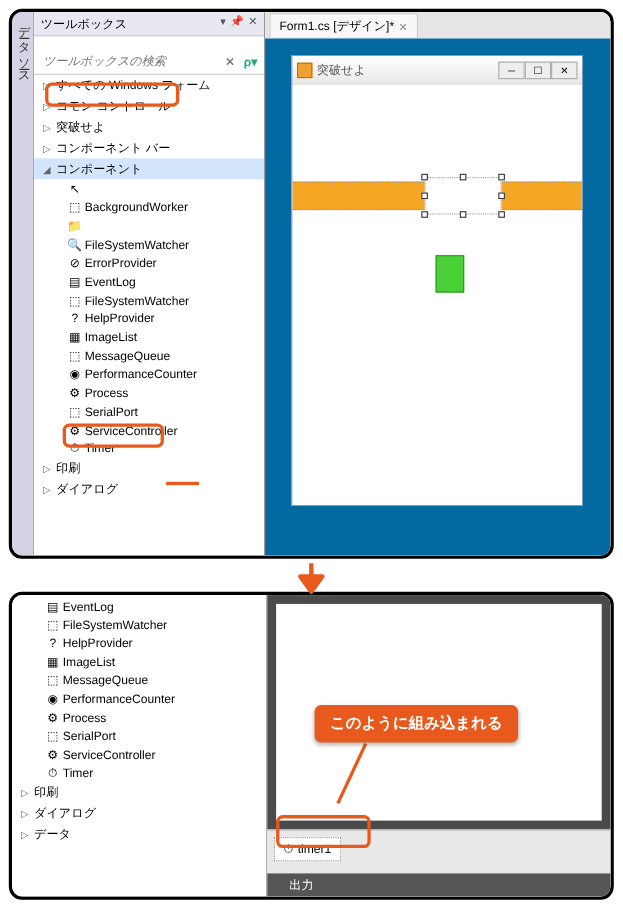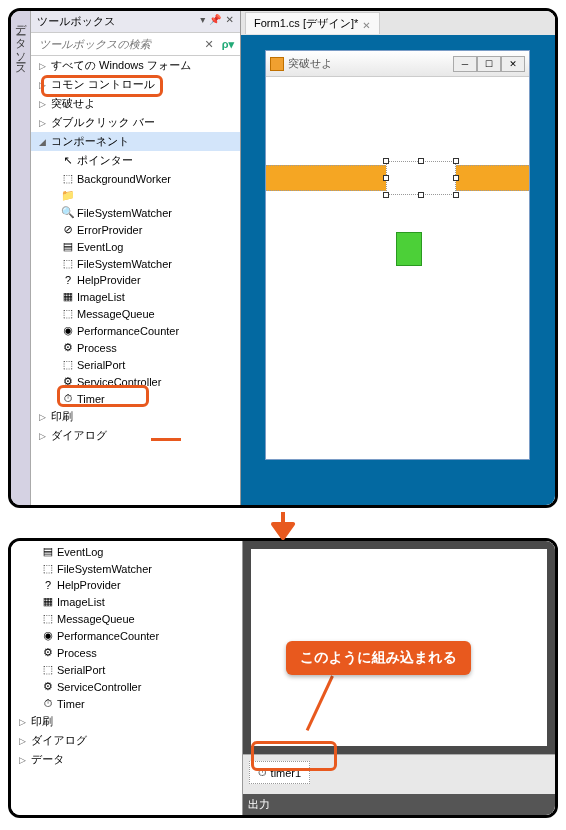--- a/index.html
+++ b/index.html
@@ -52,20 +52,21 @@
       display: flex;
       gap: 4px;
       align-items: center;
     }
     .panel-header-icons span { font-size: 10px; color: #555; cursor: pointer; }
     .search-box {
       display: flex;
       align-items: center;
       padding: 2px;
       border-bottom: 1px solid #ccc;
+      margin-top: 12px;
     }
     .search-input {
       flex: 1;
       border: none;
       padding: 3px 6px;
       font-size: 11px;
       font-style: italic;
       color: #888;
       outline: none;
     }
@@ -217,21 +218,21 @@
       align-items: center;
       gap: 4px;
       padding: 4px 8px;
       border: 1px dotted #999;
       background: #fff;
       font-size: 11px;
     }
     .output-header {
       background: #555;
       color: #fff;
-      padding: 3px 5px;
+      padding: 3px 20px;
       font-size: 11px;
     }
     
     .callout {
       position: absolute;
       background: #e8591e;
       color: #fff;
       padding: 8px 14px;
       border-radius: 6px;
       font-size: 14px;
@@ -289,32 +290,31 @@
         <div class="tree-item category">
             <span class="tree-arrow">▷</span>
             <span class="tree-label">コモン コントロール</span>
           </div>
         <div class="tree-item category">
             <span class="tree-arrow">▷</span>
             <span class="tree-label">突破せよ</span>
           </div>
         <div class="tree-item category">
             <span class="tree-arrow">▷</span>
-            <span class="tree-label">ダブルクリック バー</span>
+            <span class="tree-label">コンポーネント バー</span>
           </div>
         <div class="tree-item category expanded-cat">
             <span class="tree-arrow">◢</span>
             <span class="tree-label">コンポーネント</span>
           </div>
 
         <div class="highlight-box" style="top:64px; left:30px; width:122px; height:22px;"></div>
 
         <div class="tree-item child-item">
             <span class="tree-icon">↖</span>
-            <span class="tree-label">ポインター</span>
           </div>
         <div class="tree-item child-item">
             <span class="tree-icon">⬚</span>
             <span class="tree-label">BackgroundWorker</span>
           </div>
         <div class="tree-item child-item">
             <span class="tree-icon">📁</span>
           </div>
         <div class="tree-item child-item">
             <span class="tree-icon">🔍</span>

